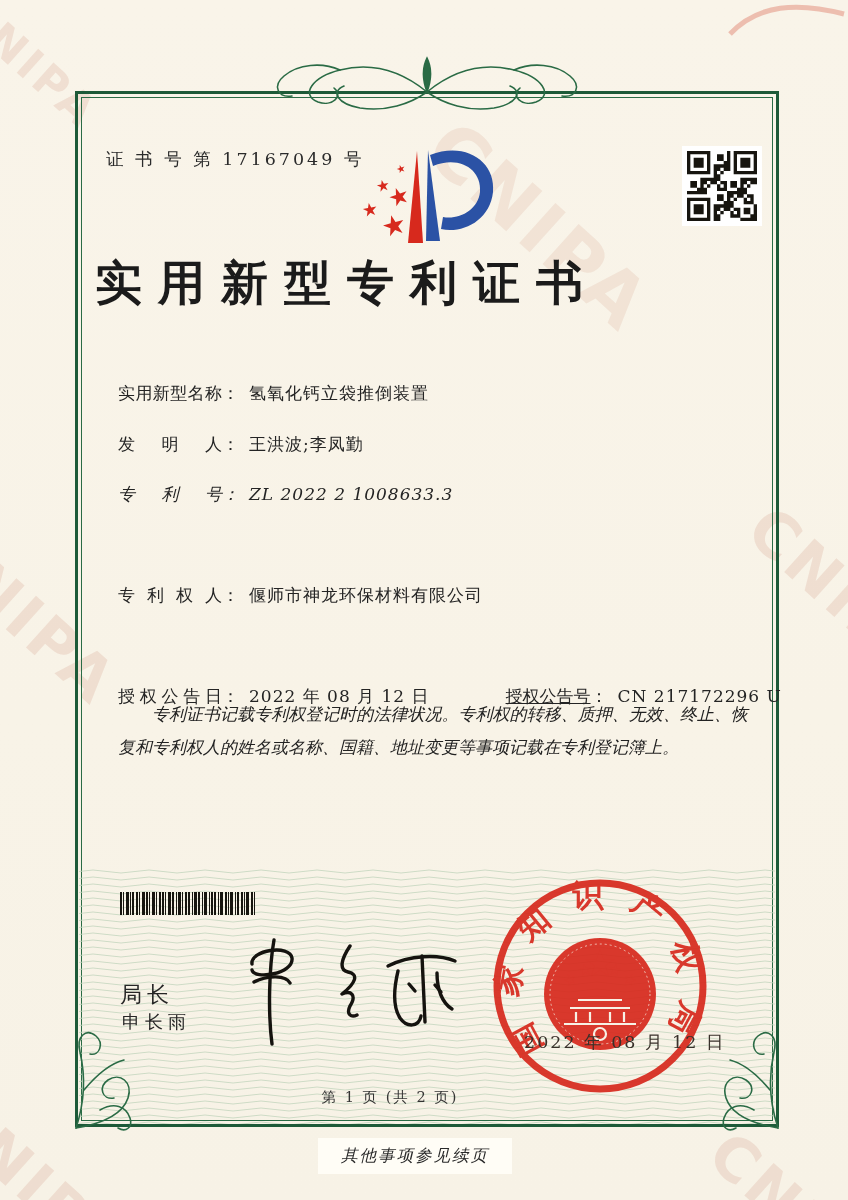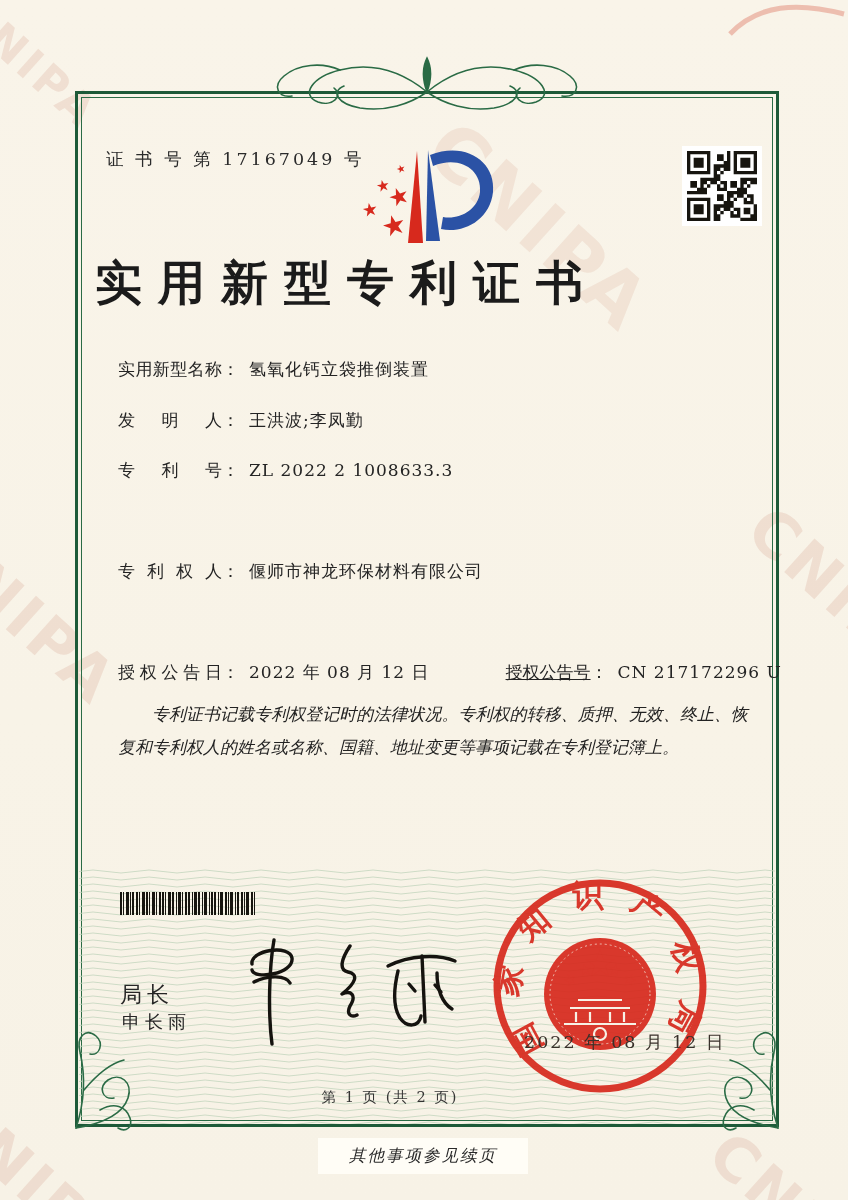--- a/index.html
+++ b/index.html
@@ -26,21 +26,21 @@
   .ornaments{ position:absolute; left:0; top:0; pointer-events:none; }
   .cert-no{
     position:absolute; left:106px; top:147px; font-size:17.5px; letter-spacing:3px; color:#2b2b2b;
   }
   .logo{ position:absolute; left:356px; top:140px; }
   .qr{ position:absolute; left:682px; top:146px; background:#ffffff; padding:5px; }
   .title{
     position:absolute; left:79px; top:252px; width:704px; text-align:left;
     font-size:47px; font-weight:bold; letter-spacing:16px; text-indent:16px; color:#1b1b1b;
   }
-  .row{ position:absolute; left:118px; font-size:17px; white-space:nowrap; color:#242424;}
+  .row{ position:absolute; left:118px; font-size:17px; white-space:nowrap; color:#242424;margin-top:24px;}
   .lbl{
     display:inline-block; width:104px; text-align:justify; text-align-last:justify;
     vertical-align:bottom;
   }
   .val{ margin-left:10px; letter-spacing:1px; }
   .pair2{ margin-left:76px;text-decoration:underline; }
   .body-text{
     position:absolute; left:118px; top:698px; width:630px;
     font-size:17px; line-height:33px; text-align:justify; font-style:italic; color:#222;
   }
@@ -55,21 +55,21 @@
   .seal{ position:absolute; left:486px; top:872px; }
   .seal-date{
     position:absolute; left:524px; top:1030px; font-size:17.5px; letter-spacing:2px;
     color:#38302a; white-space:nowrap;
   }
   .page-num{
     position:absolute; left:75px; top:1088px; width:630px; text-align:center;
     font-size:14.5px; letter-spacing:2px; color:#333;
   }
   .cont-note{
-    position:absolute; left:318px; top:1138px; width:178px; padding:7px 16px;
+    position:absolute; left:318px; top:1138px; width:178px; padding:7px 8px;
     background:#fffdf6; text-align:center; font-size:16.5px; letter-spacing:2px;
     font-style:italic; color:#2a2a2a;
   }
 </style>
 </head>
 <body>
 
 <div class="page">
 
   <div class="wm" style="left:-16px;top:-12px;font-size:44px;">CNIPA</div>
@@ -151,21 +151,21 @@
     </svg>
 
   <div class="title">实用新型专利证书</div>
 
   <div class="row" style="top:358px;">
     <span class="lbl">实用新型名称</span><span>：</span><span class="val">氢氧化钙立袋推倒装置</span>
   </div>
   <div class="row" style="top:409px;">
     <span class="lbl">发明人</span><span>：</span><span class="val">王洪波;李凤勤</span>
   </div>
-  <div class="row" style="top:459px;">
+  <div class="row" style="top:459px;font-style:italic;">
     <span class="lbl">专利号</span><span>：</span><span class="val">ZL 2022 2 1008633.3</span>
   </div>
   <div class="row" style="top:560px;">
     <span class="lbl">专利权人</span><span>：</span><span class="val">偃师市神龙环保材料有限公司</span>
   </div>
   <div class="row" style="top:661px;">
     <span class="lbl">授权公告日</span><span>：</span><span class="val">2022 年 08 月 12 日</span><span class="pair2">授权公告号</span><span>：</span><span class="val">CN 217172296 U</span>
   </div>
 
   <div class="body-text">

